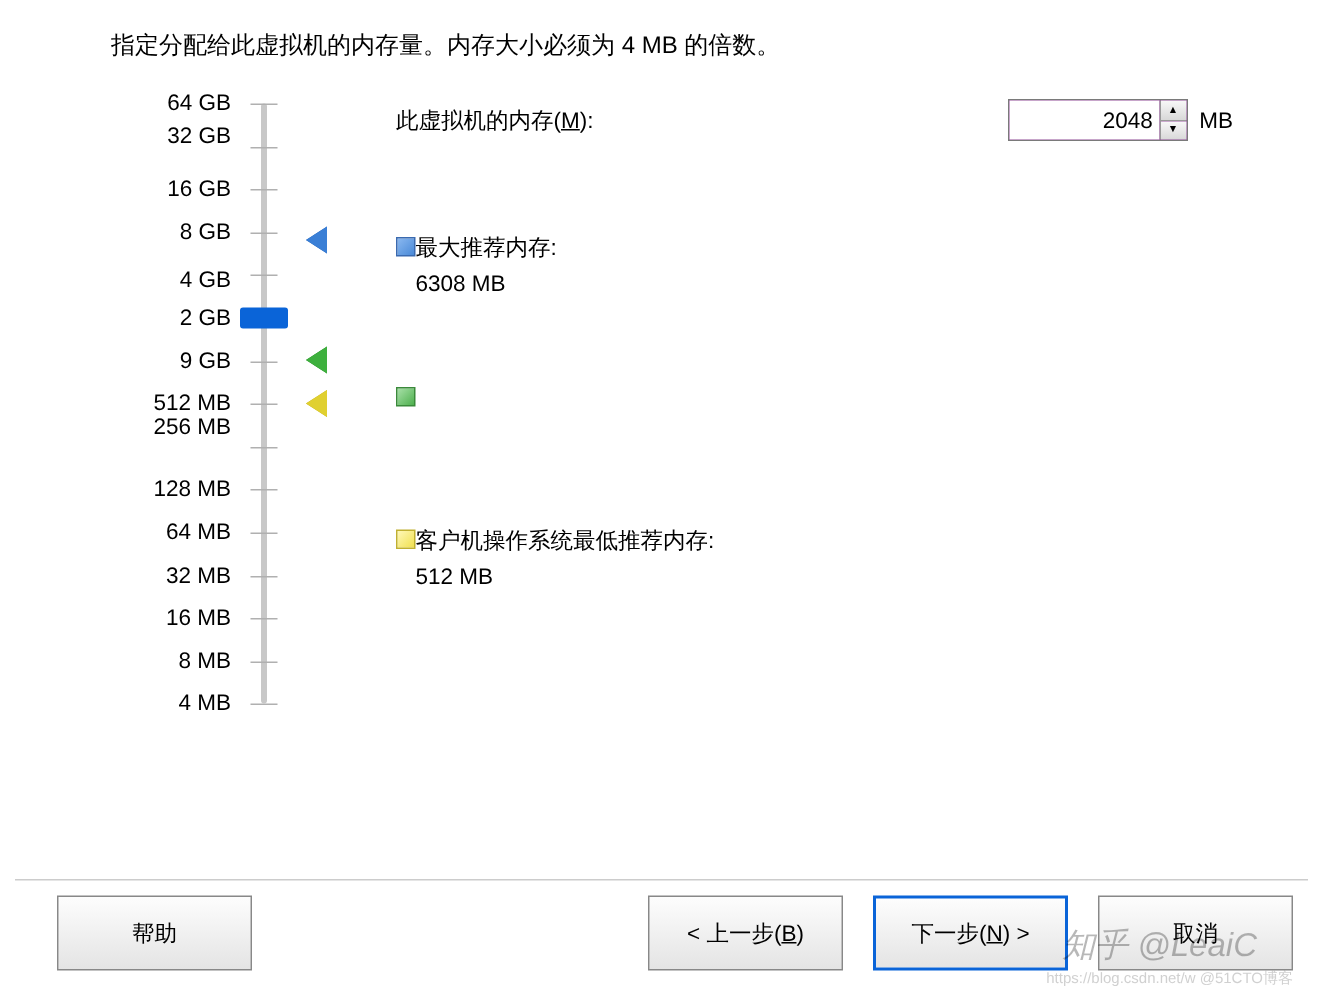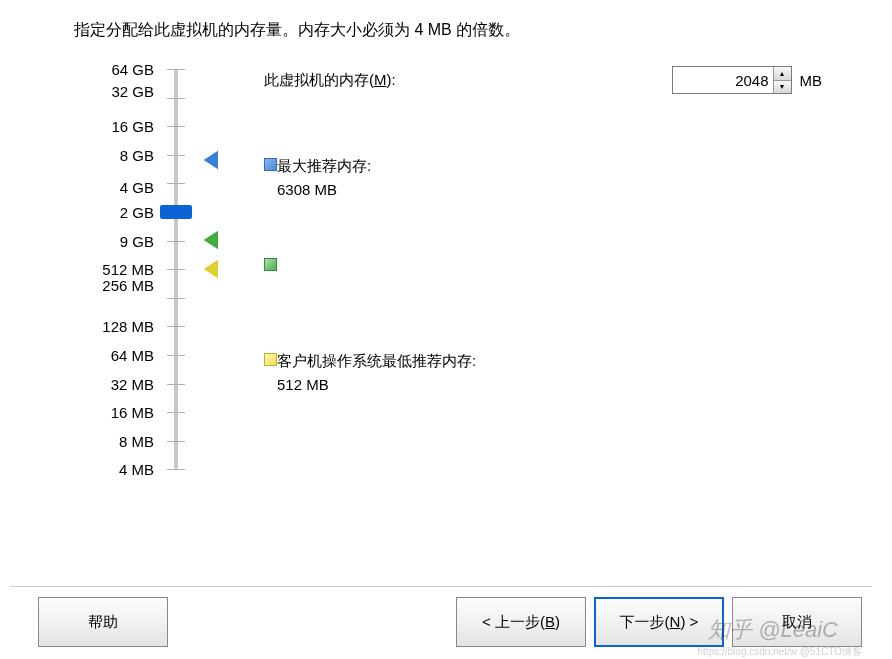--- a/index.html
+++ b/index.html
@@ -183,21 +183,21 @@
       font-family: inherit;
       cursor: pointer;
       min-width: 130px;
     }
     .btn-primary {
       border: 2px solid #0a64d8;
     }
     .btn-group-right {
       margin-left: auto;
       display: flex;
-      gap: 8px;
+      gap: 20px;
       border-radius: 14px;
     }
     .watermark1 {
       position: absolute;
       right: 54px;
       bottom: 14px;
       font-size: 22px;
       color: rgba(0,0,0,0.28);
       font-weight: 500;
       pointer-events: none;

